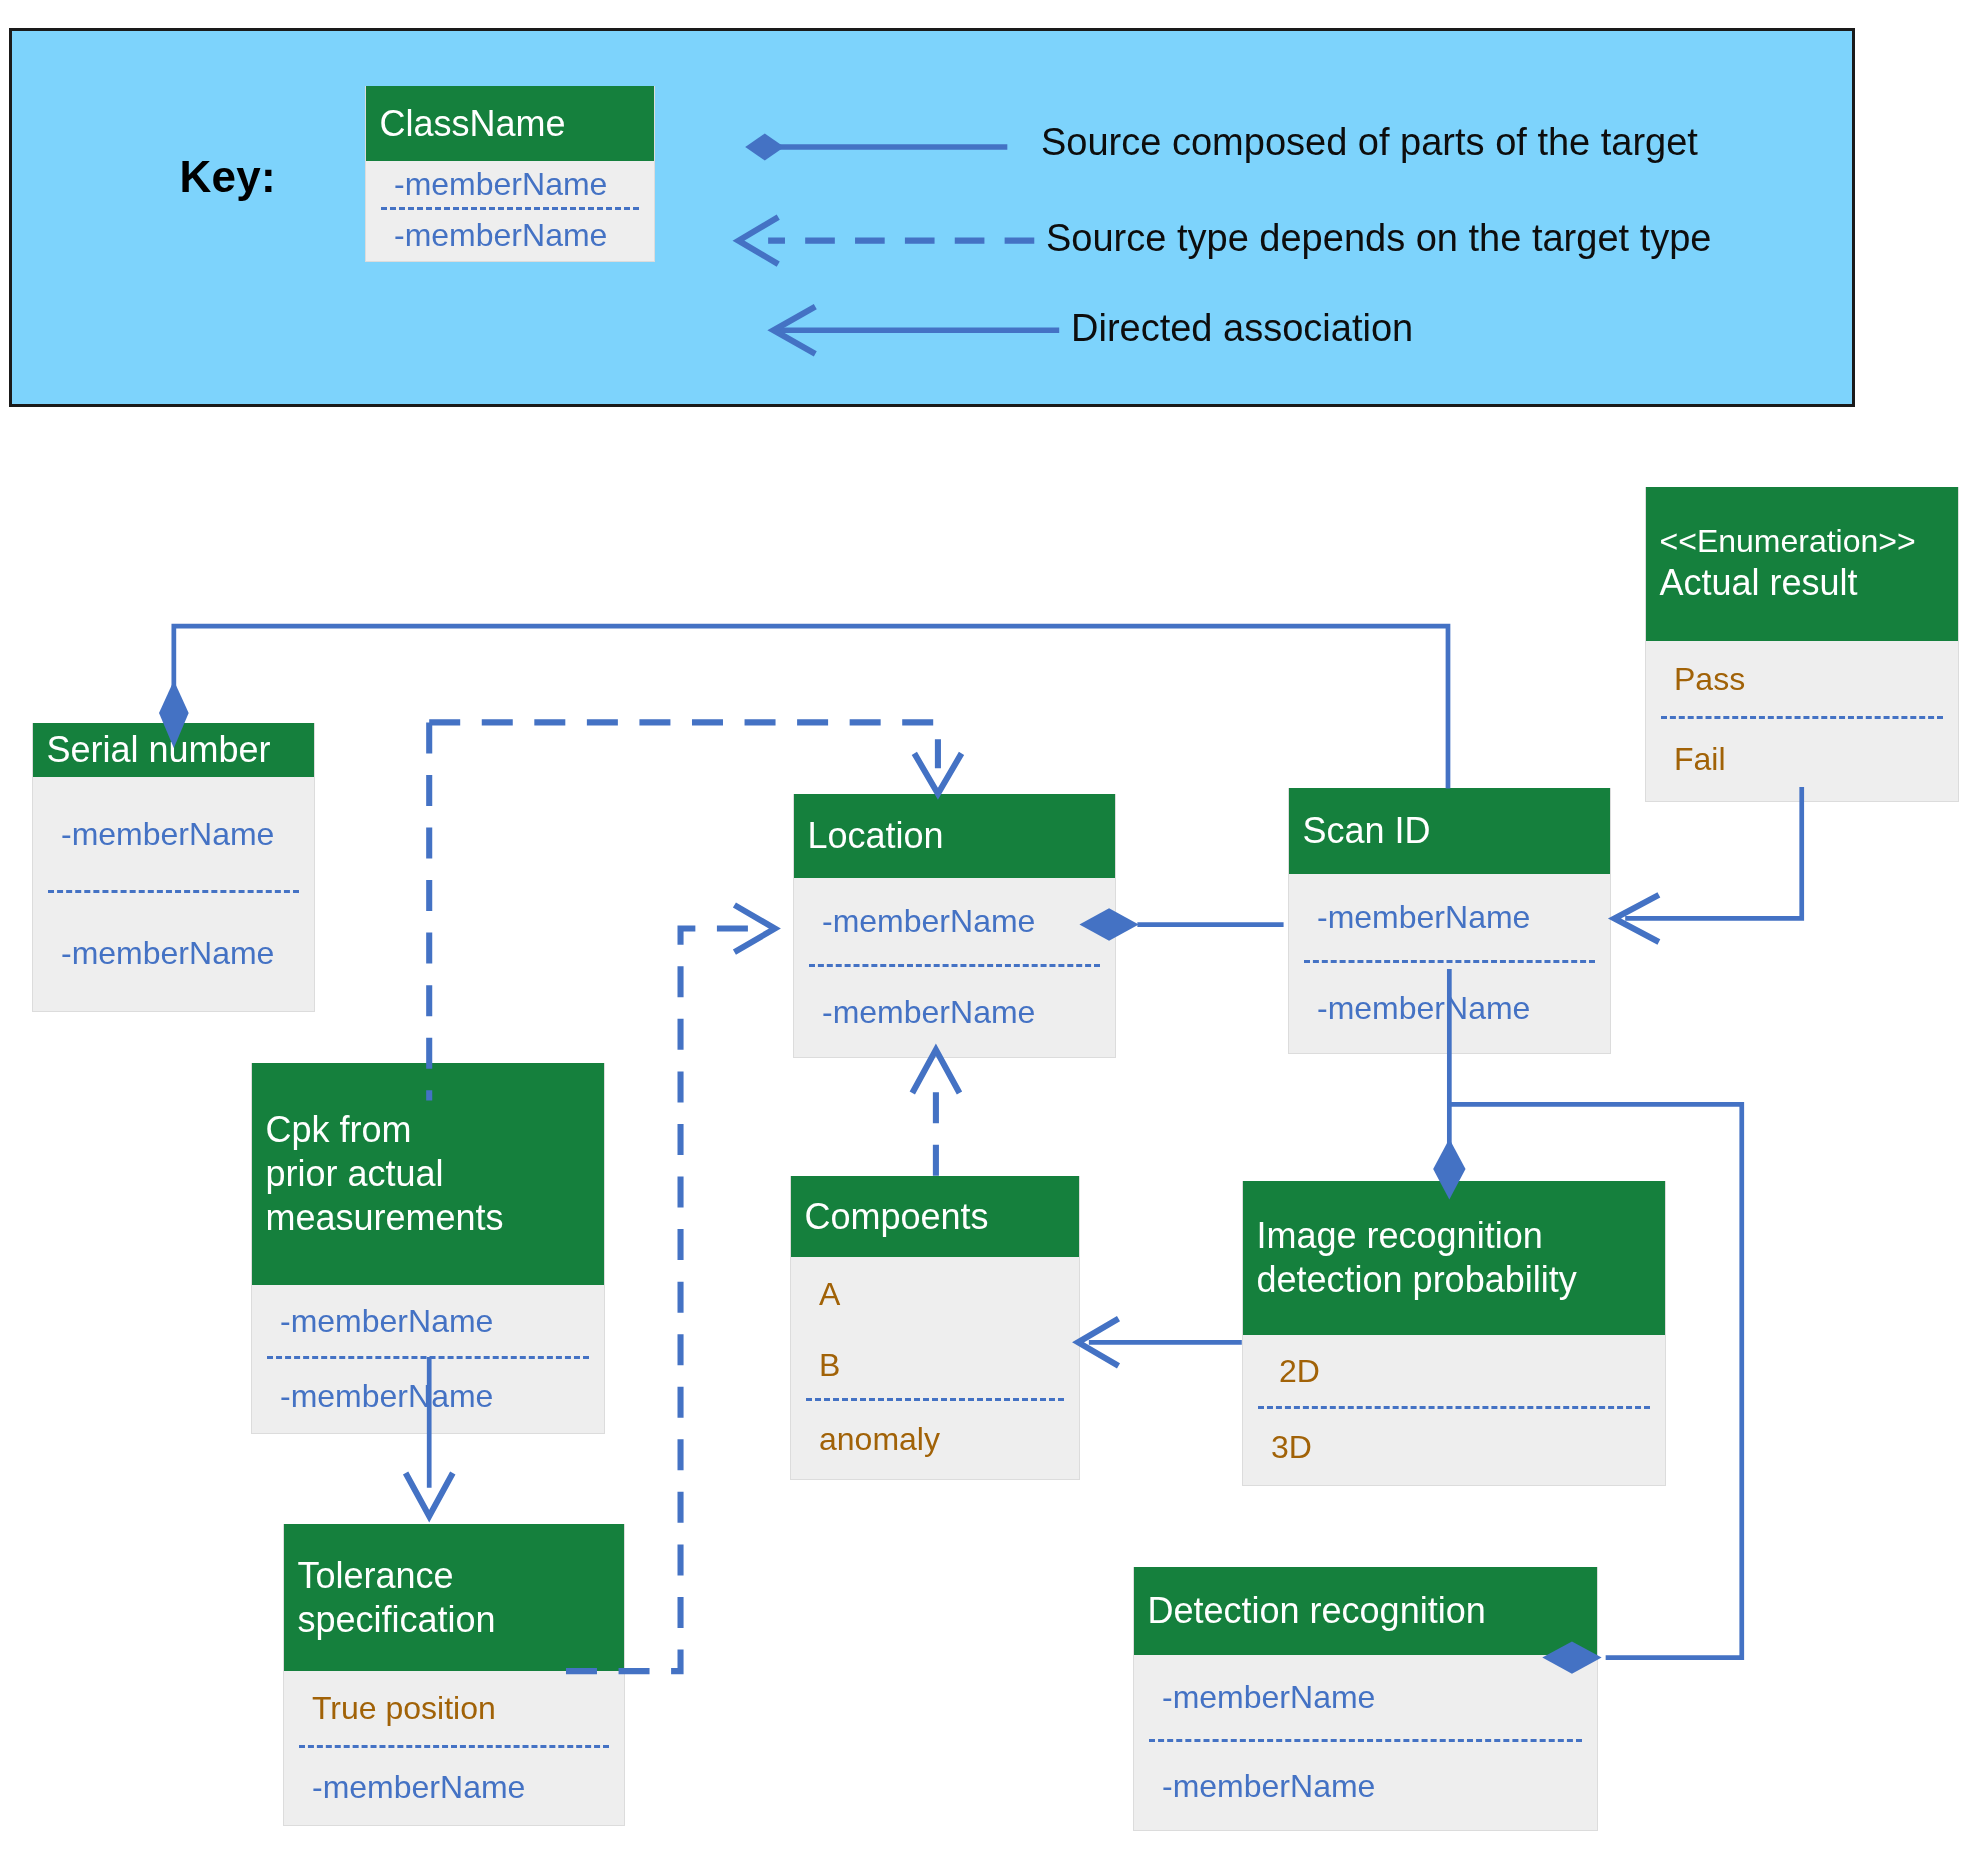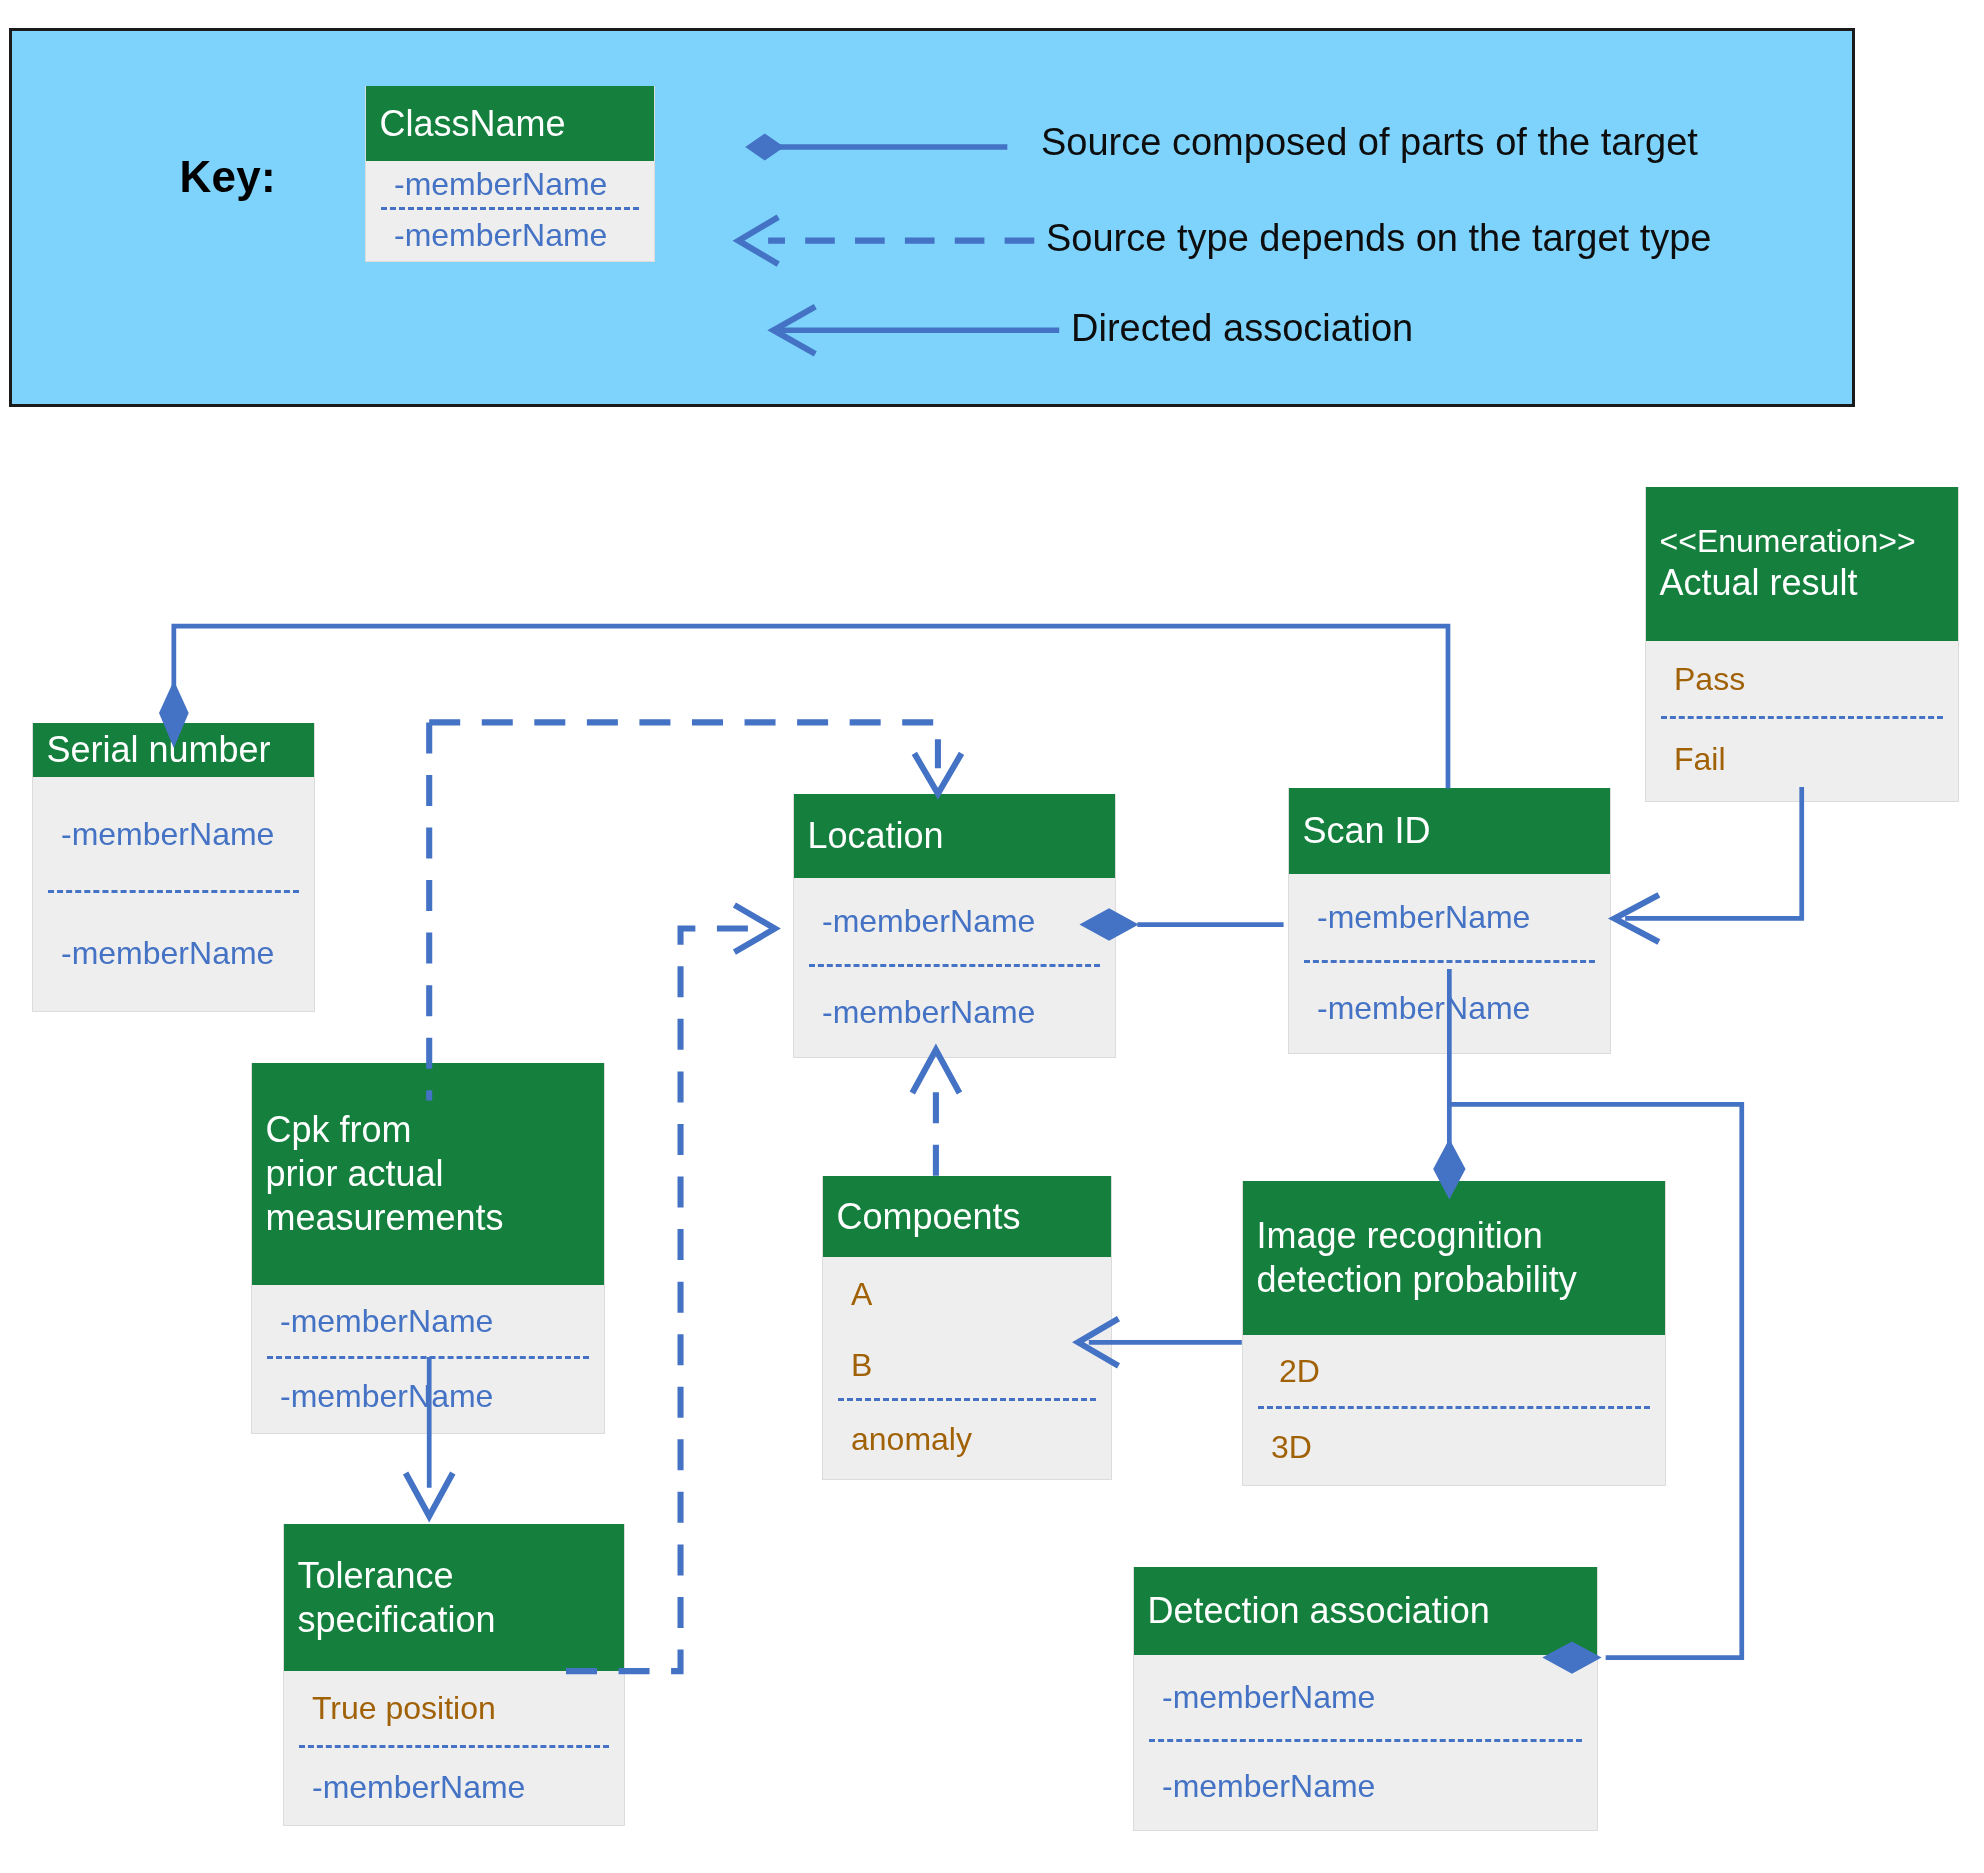--- a/index.html
+++ b/index.html
@@ -166,21 +166,21 @@
     <div class="hdr" style="height:84px;">
       <div class="line">Location</div>
     </div>
     <div class="body" style="height:179px;">
       <div class="attr" style="height:86px;">-memberName</div>
       <div class="sep"></div>
       <div class="attr" style="height:90px;">-memberName</div>
     </div>
   </div>
 
-  <div class="uml" style="left:790px; top:1176px; width:290px;margin-left:32px;">
+  <div class="uml" style="left:790px; top:1176px; width:290px;">
     <div class="hdr" style="height:81px;">
       <div class="line">Compoents</div>
     </div>
     <div class="body" style="height:222px;">
       <div class="attr dark" style="height:74px;">A</div>
       <div class="attr dark" style="height:67px;">B</div>
       <div class="sep"></div>
       <div class="attr dark" style="height:76px;">anomaly</div>
     </div>
   </div>
@@ -215,21 +215,21 @@
     </div>
     <div class="body" style="height:150px;">
       <div class="attr dark" style="height:71px;margin-left:8px;">2D</div>
       <div class="sep"></div>
       <div class="attr dark" style="height:75px;">3D</div>
     </div>
   </div>
 
   <div class="uml" style="left:1133px; top:1567px; width:465px;">
     <div class="hdr" style="height:88px;">
-      <div class="line">Detection association</div>
+      <div class="line">Detection recognition</div>
     </div>
     <div class="body" style="height:175px;">
       <div class="attr" style="height:84px;">-memberName</div>
       <div class="sep"></div>
       <div class="attr" style="height:88px;">-memberName</div>
     </div>
   </div>
 
   <svg class="edges" viewBox="0 0 2946 2781">
     <defs>

